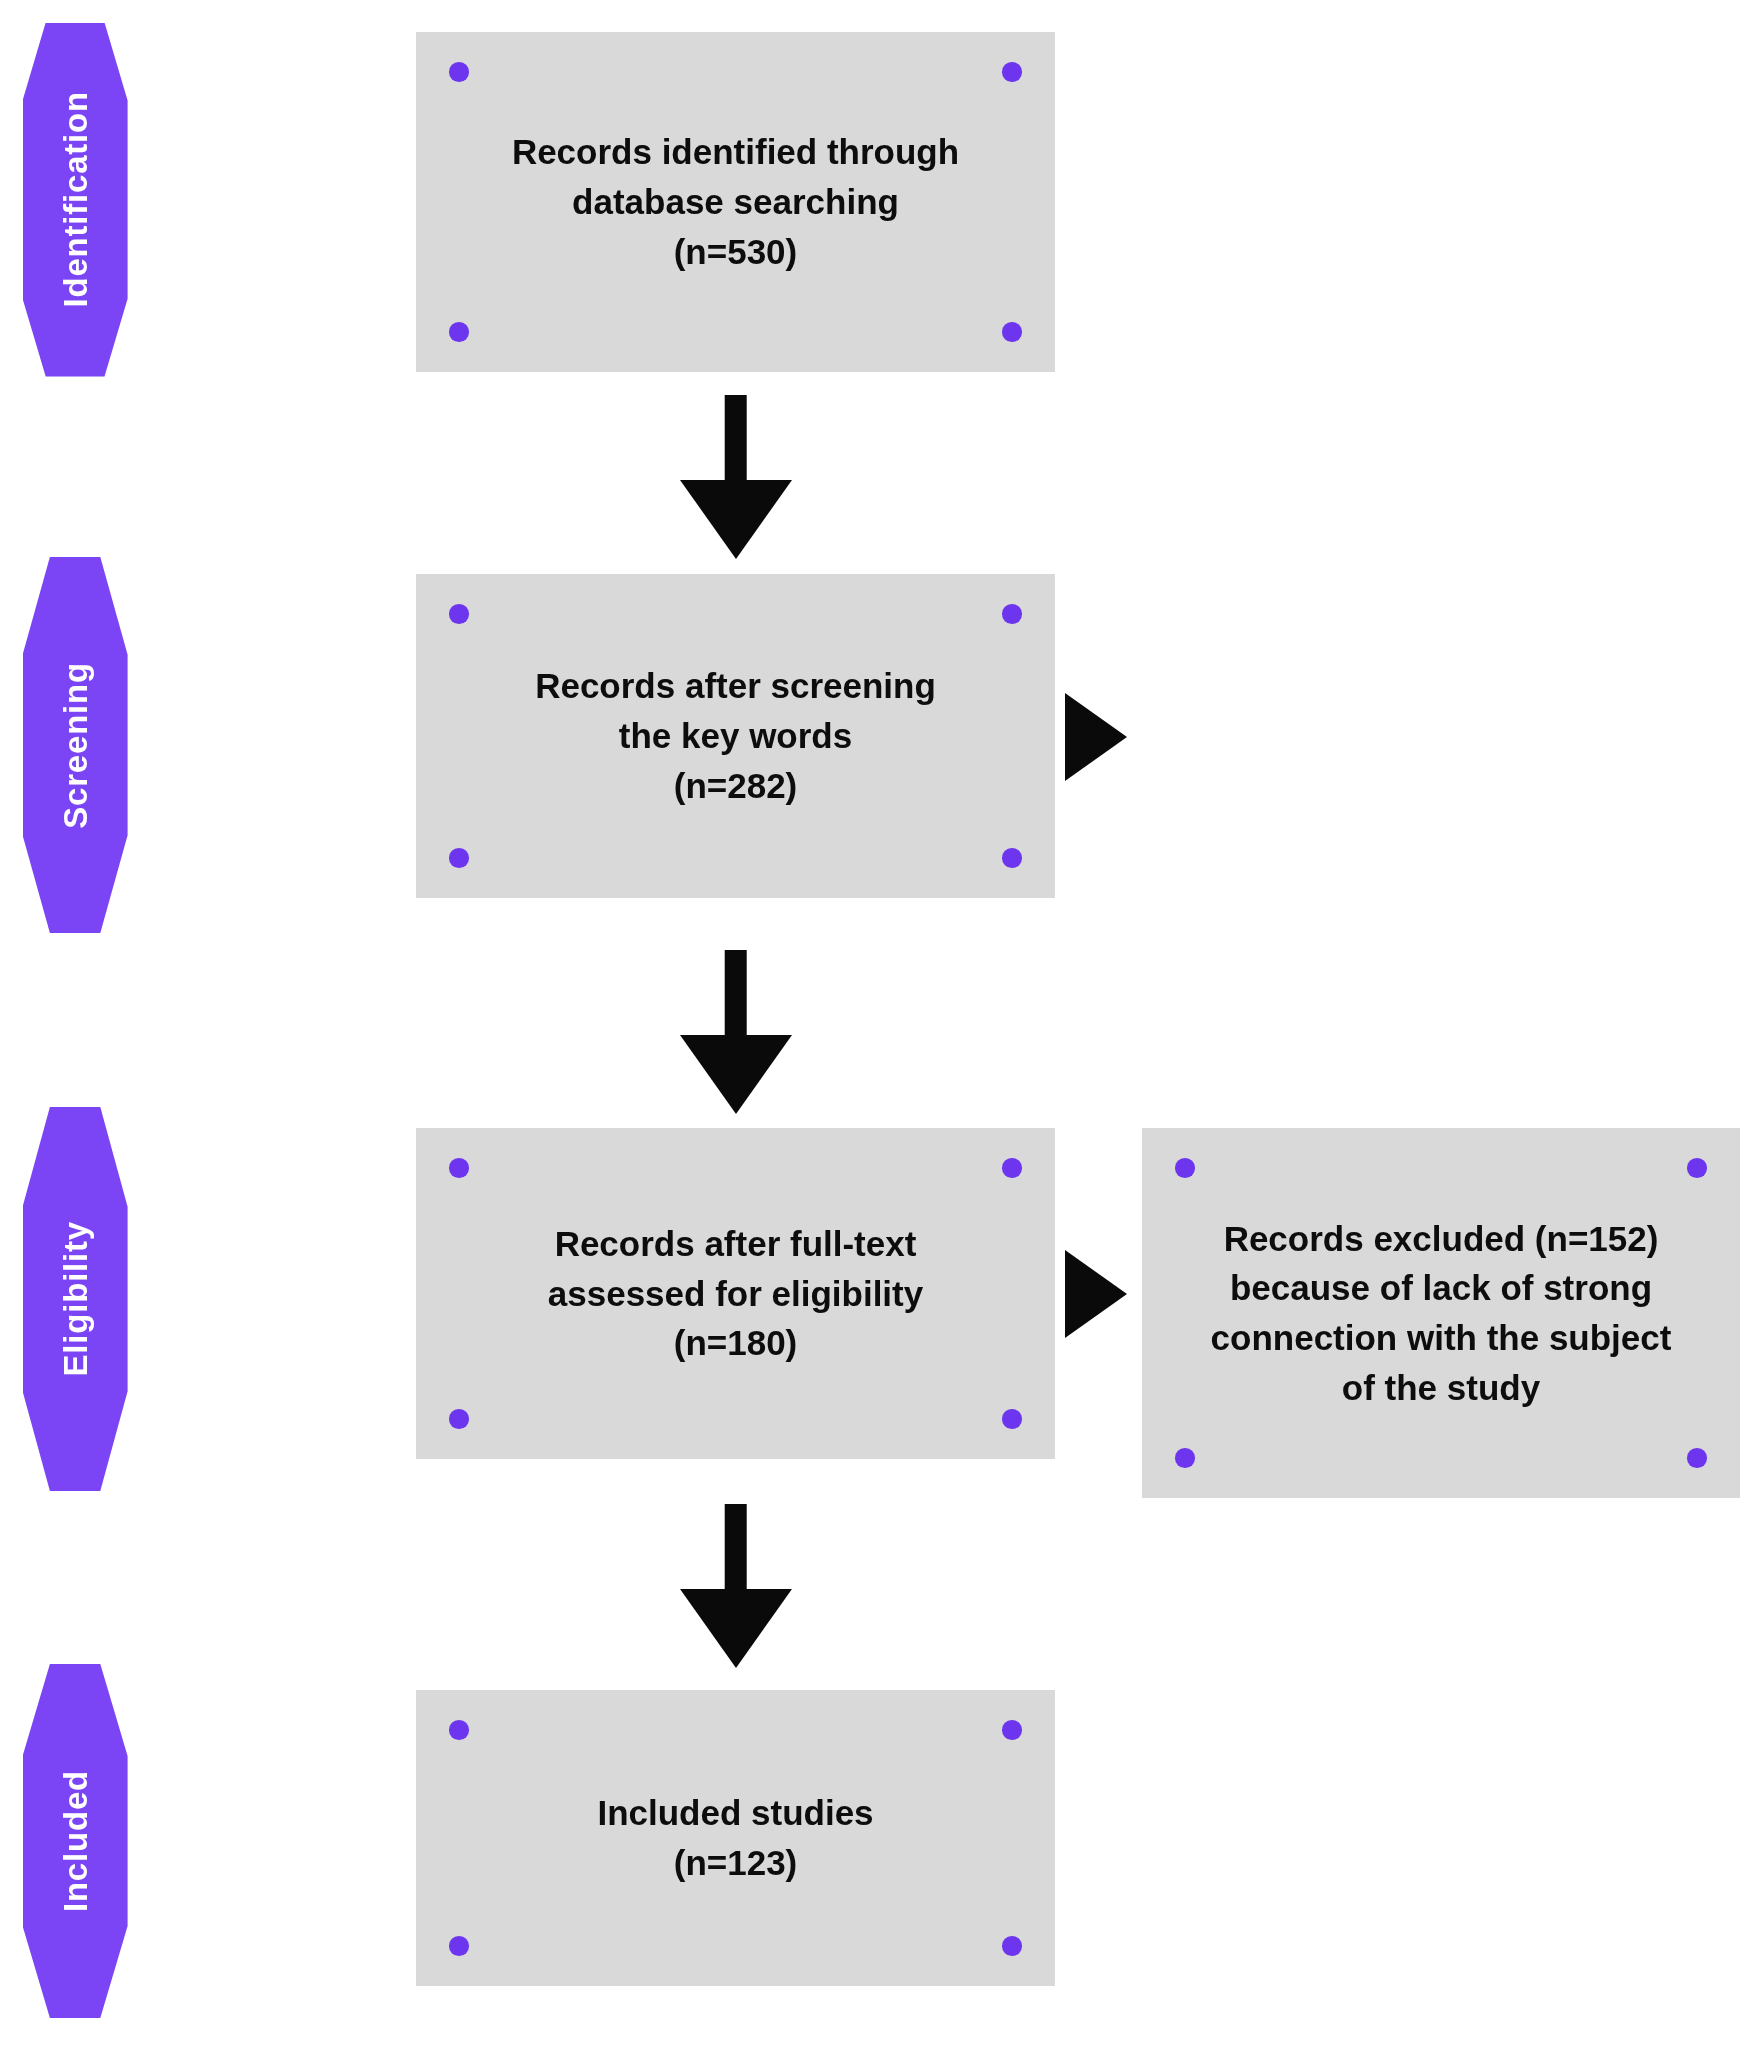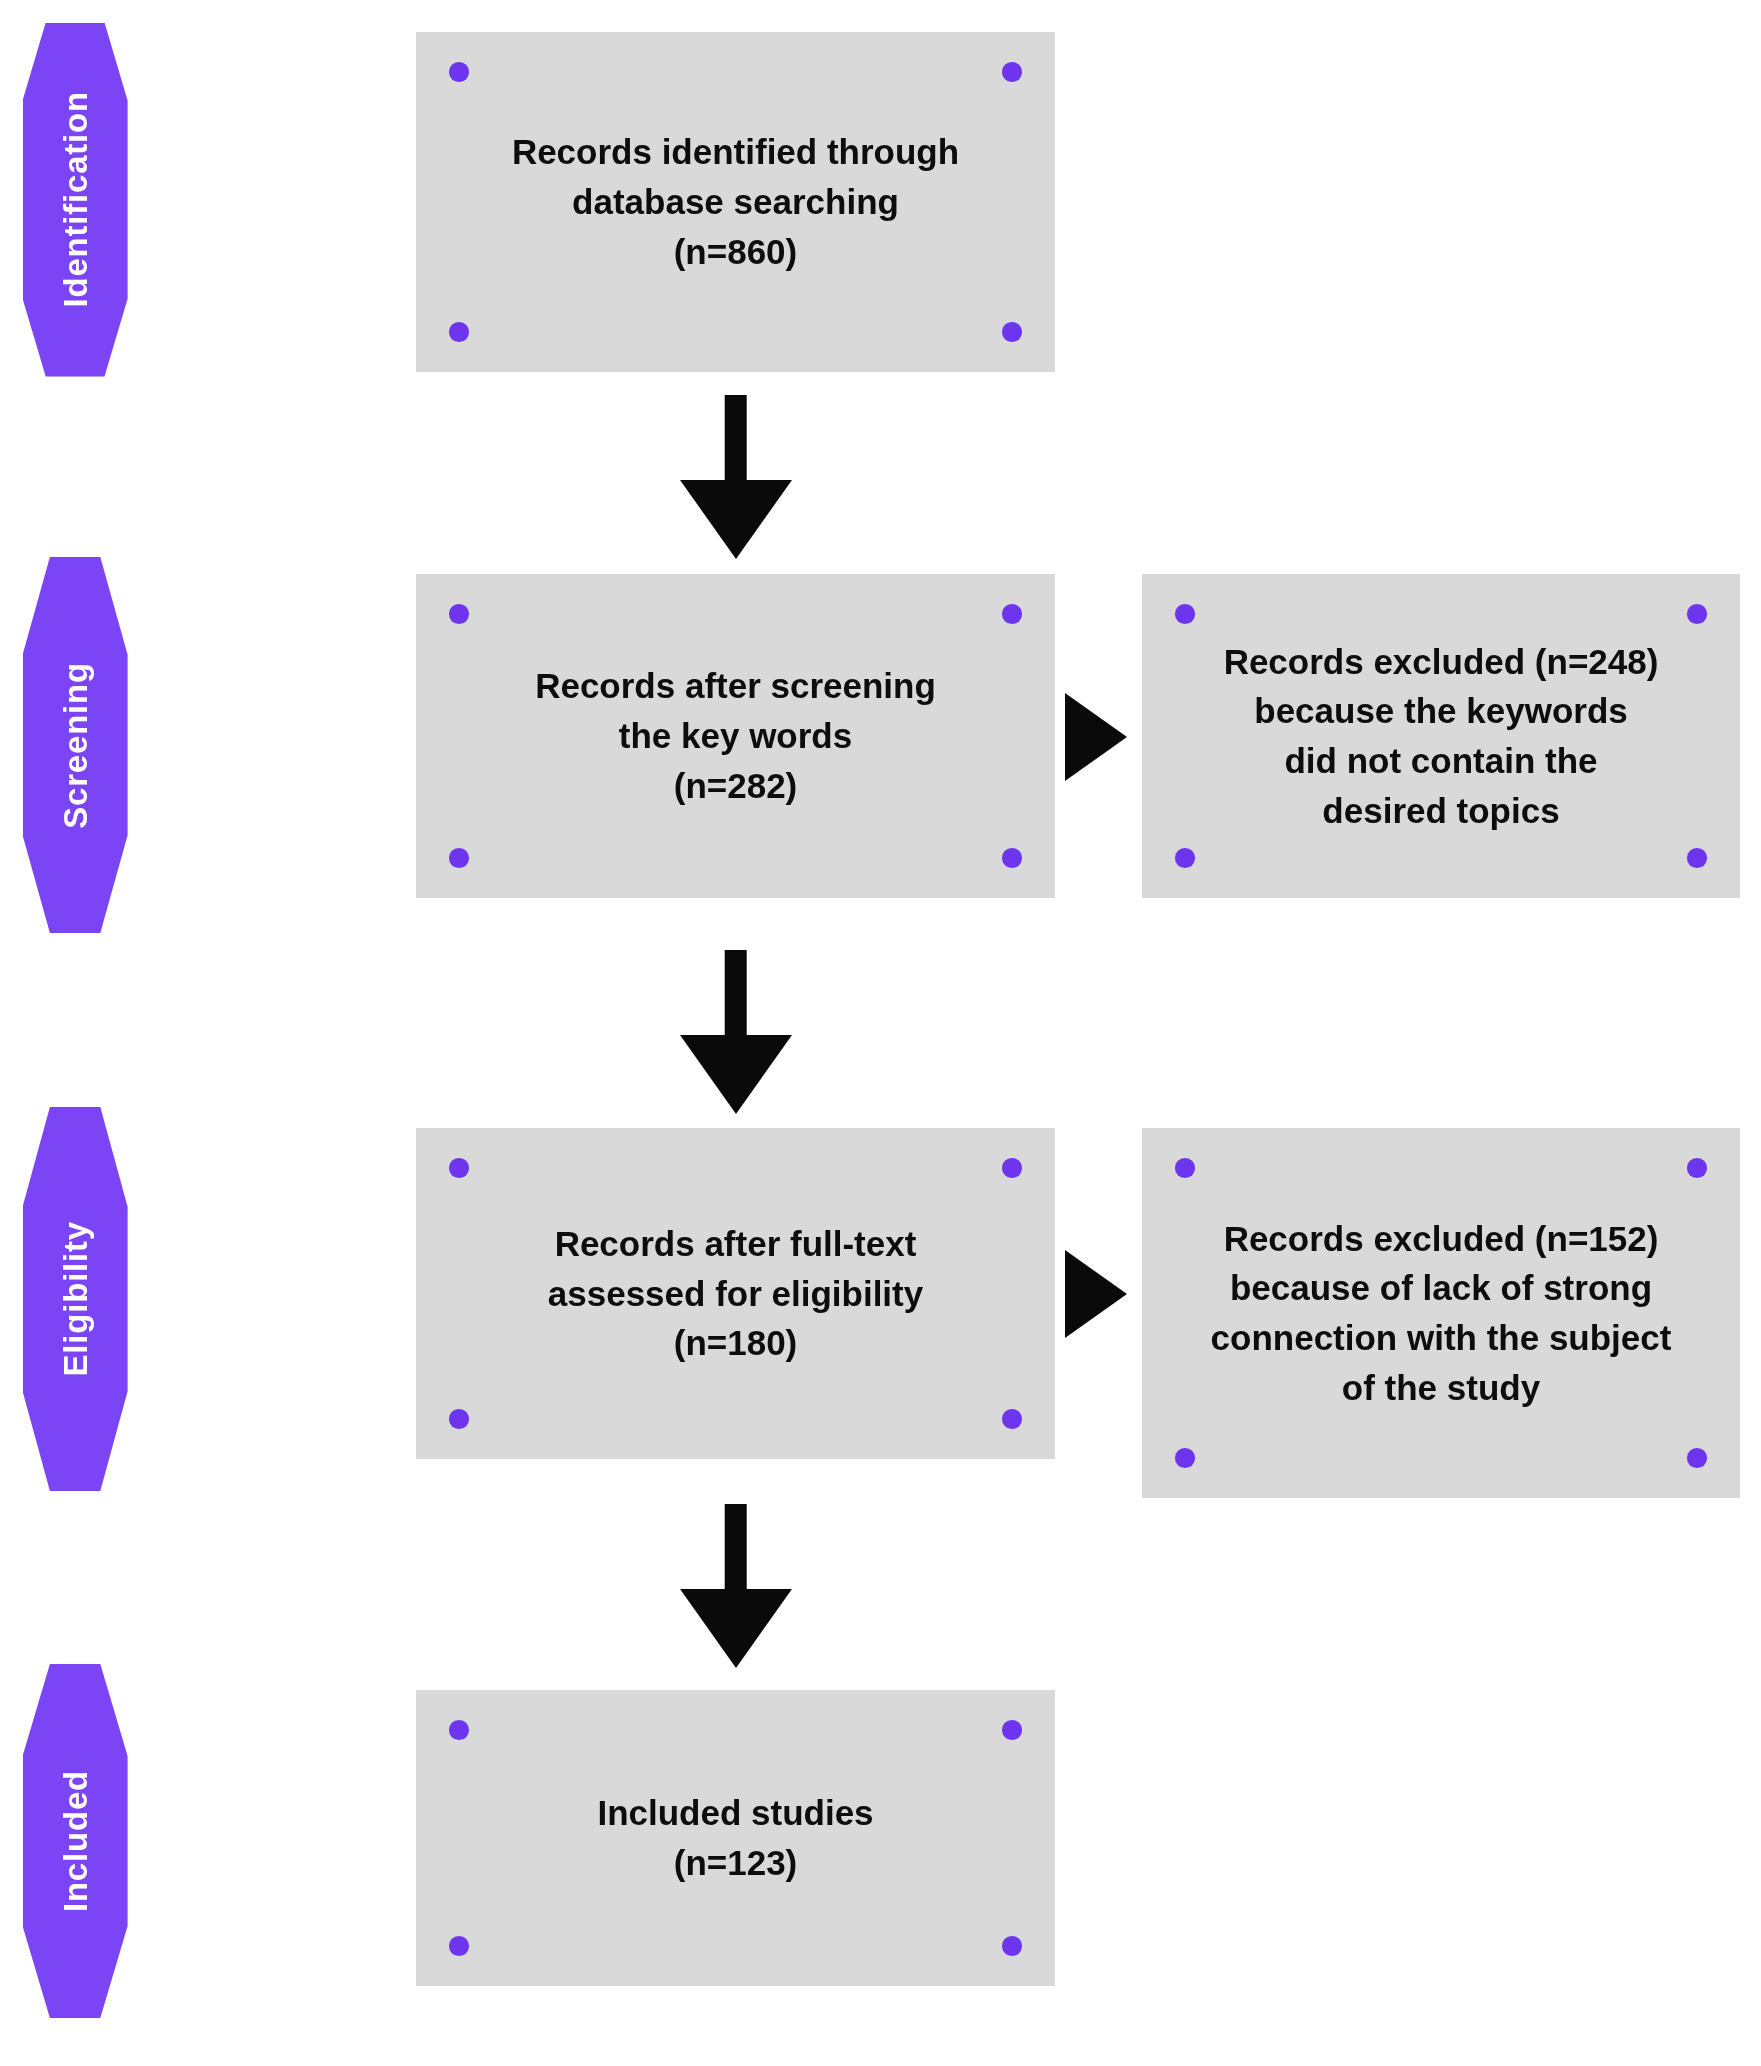--- a/index.html
+++ b/index.html
@@ -133,50 +133,40 @@
     <span class="stage-label">Included</span>
   </div>
 
   <div class="box" style="left:416px; top:32px; width:639px; height:340px;">
     <span class="dot tl"></span>
     <span class="dot tr"></span>
     <span class="dot bl"></span>
     <span class="dot br"></span>
     <span class="box-text">Records identified through
 database searching
-(n=860)</span>
+(n=530)</span>
   </div>
 
   <div class="arrow-down" style="left:679px; top:395px; height:164px;">
     <span class="shaft" style="height:94px;"></span>
     <span class="head"></span>
   </div>
 
   <div class="box" style="left:416px; top:574px; width:639px; height:324px;">
     <span class="dot tl"></span>
     <span class="dot tr"></span>
     <span class="dot bl"></span>
     <span class="dot br"></span>
     <span class="box-text">Records after screening
 the key words
 (n=282)</span>
   </div>
 
   <div class="arrow-right" style="left:1065px; top:693px;"></div>
 
-  <div class="box" style="left:1142px; top:574px; width:598px; height:324px;">
-    <span class="dot tl"></span>
-    <span class="dot tr"></span>
-    <span class="dot bl"></span>
-    <span class="dot br"></span>
-    <span class="box-text">Records excluded (n=248)
-because the keywords
-did not contain the
-desired topics</span>
-  </div>
 
   <div class="arrow-down" style="left:679px; top:950px; height:164px;">
     <span class="shaft" style="height:94px;"></span>
     <span class="head"></span>
   </div>
 
   <div class="box" style="left:416px; top:1128px; width:639px; height:331px;">
     <span class="dot tl"></span>
     <span class="dot tr"></span>
     <span class="dot bl"></span>

